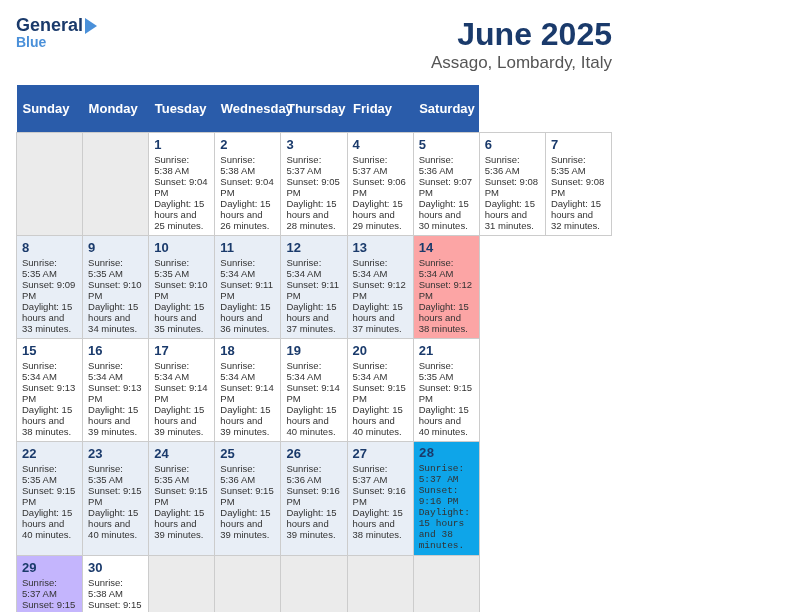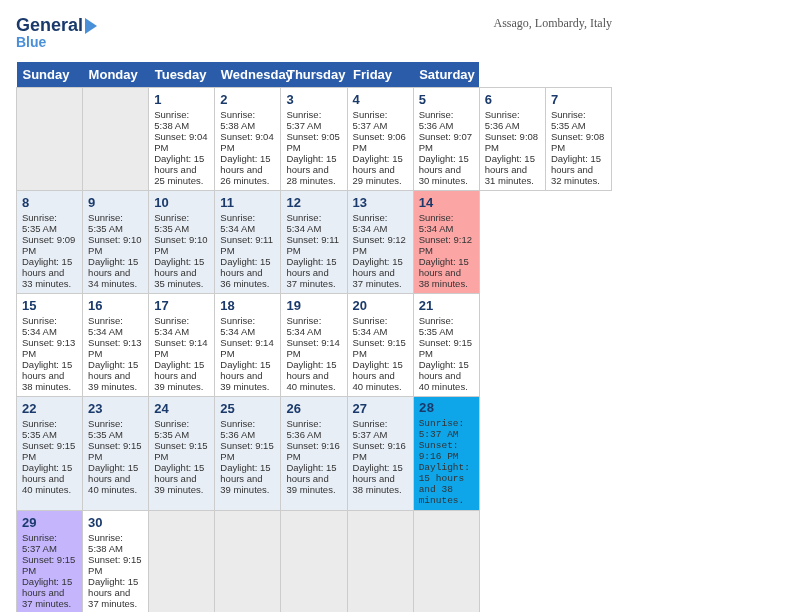--- a/index.html
+++ b/index.html
@@ -46,34 +46,33 @@
     }
     .title-area {
       text-align: right;
     }
     .month-title {
       font-size: 32px;
       font-weight: bold;
       color: #1a3a6b;
     }
     .location {
-      font-size: 12px;
+      font-size: 17px;
       color: #555;
-      font-family: Liberation Serif, serif;
     }
     table {
       width: 100%;
       border-collapse: collapse;
       table-layout: fixed;
     }
     th {
       background-color: #2a5caa;
       color: #fff;
       text-align: left;
-      padding: 5px 6px;
+      padding: 16px 6px;
       font-size: 13px;
       font-weight: bold;
     }
     td {
       border: 1px solid #ccc;
       vertical-align: top;
       padding: 4px 5px;
       font-size: 9.5px;
       color: #333;
       height: 78px;
@@ -107,20 +106,21 @@
   <div class="header-area">
     <div class="logo">
       <div style="display:flex;align-items:center;">
         <span class="logo-text">
           <span style="color:#1a3a6b;">General</span><span class="logo-arrow"></span>
         </span>
       </div>
       <div style="color:#4a90d9;font-size:14px;font-weight:bold;margin-top:-2px;">Blue</div>
     </div>
     <div class="title-area">
+      <div class="month-title">June 2025</div>
       <div class="location">Assago, Lombardy, Italy</div>
     </div>
   </div>
 
   <table>
     <thead>
       <tr>
         <th>Sunday</th>
         <th>Monday</th>
         <th>Tuesday</th>

